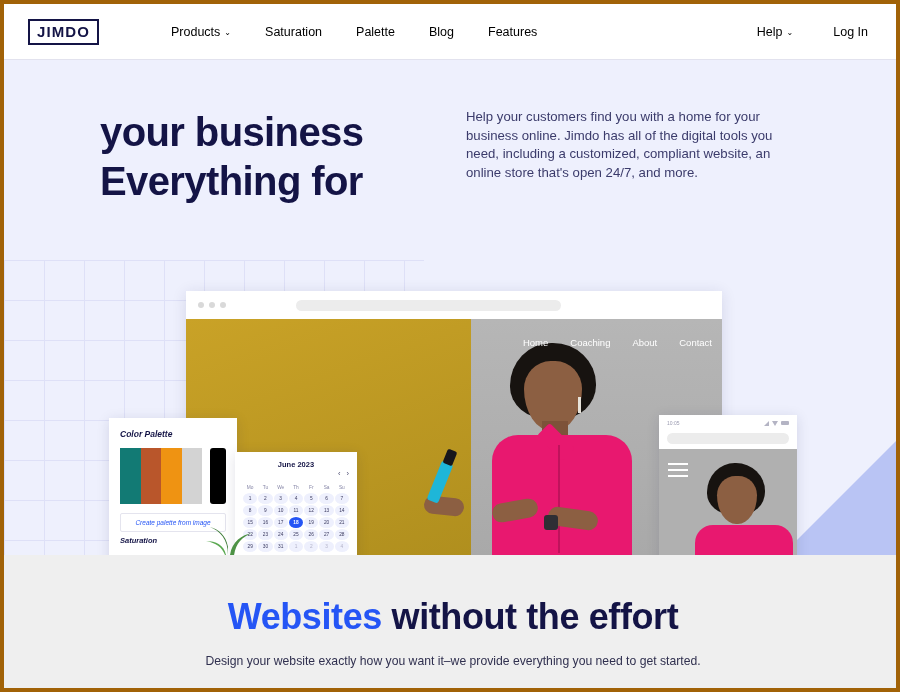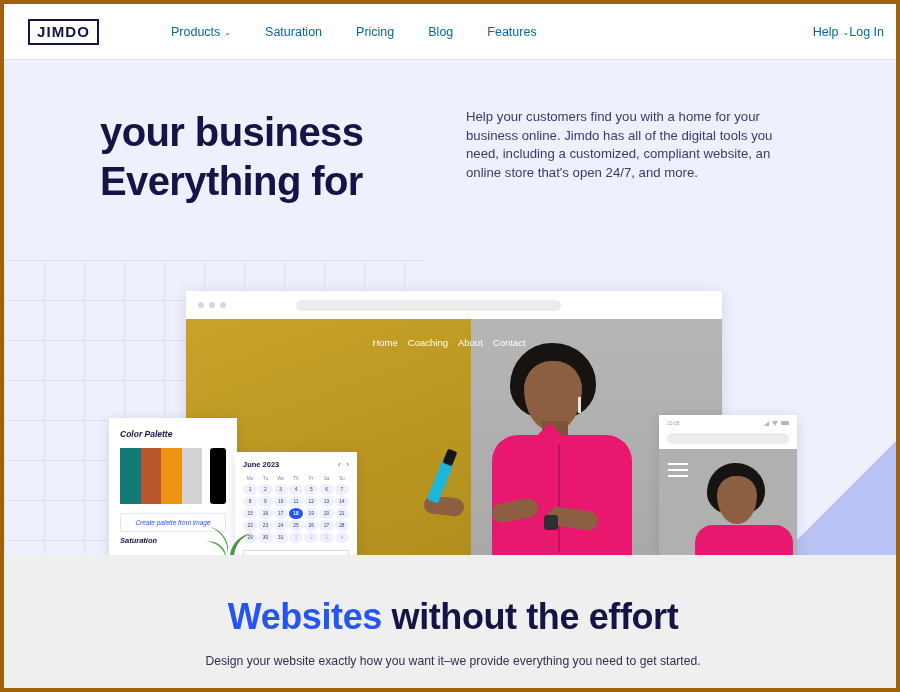--- a/index.html
+++ b/index.html
@@ -30,24 +30,24 @@
     border: 2px solid #141446;
     padding: 3px 7px 4px 7px;
     font-size: 15px;
     font-weight: bold;
     letter-spacing: 1.1px;
     color: #141446;
     line-height: 1;
     cursor: pointer;
   }
   .nav-main { display: flex; align-items: center; margin-left: 72px; gap: 34px; }
-  .nav-right { display: flex; align-items: center; margin-left: auto; margin-right: 18px; }
+  .nav-right { display: flex; align-items: center; margin-left: auto; margin-right: 34px; gap: 40px; }
   .nav-link {
     font-size: 12.5px;
-    color: #0369a1;
+    color: #000000;
     cursor: pointer;
     display: flex; align-items: center; gap: 4px;
     white-space: nowrap;
   }
   .caret { font-size: 8px; line-height: 1; position: relative; top: 1px; }
   .header-rule {
     position: absolute; top: 55px; left: 0;
     width: 898px; height: 1px; background: #e2e2ee;
   }
 
@@ -128,21 +128,21 @@
   .wall-gold {
     position: absolute; left: 0; top: 0; width: 285px; height: 236px;
     background: linear-gradient(160deg, #c9a227 0%, #b08f1e 100%);
   }
   .wall-gray {
     position: absolute; left: 285px; top: 0; width: 251px; height: 236px;
     background: linear-gradient(180deg, #b6b6b6 0%, #a9a9a9 100%);
   }
   .site-nav {
     position: absolute; top: 18px; left: 0; width: 526px;
-    display: flex; justify-content: center; gap: 10px;
+    display: flex; justify-content: flex-end; gap: 22px;
     z-index: 6;
   }
   .site-nav span { font-size: 9.5px; color: #ffffff; cursor: pointer; }
   .plant {
     position: absolute; left: 12px; bottom: 0; width: 60px; height: 46px;
     z-index: 4;
   }
   
   .woman {
     position: absolute; left: 300px; bottom: 0; width: 190px; height: 214px; z-index: 5;
@@ -225,21 +225,21 @@
 
   
   .cal-card {
     position: absolute; left: 231px; top: 392px;
     width: 122px; height: 160px;
     background: #ffffff;
     box-shadow: 0 2px 12px rgba(30,30,80,0.13);
     padding: 8px 8px 0 8px;
     overflow: hidden;
   }
-  .cal-head { display: flex; align-items: center; }
+  .cal-head { display: flex; align-items: center; flex-direction: column; }
   .cal-month { font-size: 7.5px; font-weight: bold; color: #141446; }
   .cal-arrows { margin-left: auto; display: flex; gap: 6px; font-size: 7.5px; color: #4a4a70; cursor: pointer; }
   .cal-grid { display: grid; grid-template-columns: repeat(7, 1fr); gap: 1px; margin-top: 7px; }
   .cal-dow {
     font-size: 4.8px; color: #8787a8; text-align: center; padding-bottom: 2px;
   }
   .cal-day {
     font-size: 4.8px; color: #3a3a60;
     height: 11px; display: flex; align-items: center; justify-content: center;
     background: #eef0fd; border-radius: 50%; cursor: pointer;
@@ -304,21 +304,21 @@
 
   <div class="header">
     <div class="logo">JIMDO</div>
 
     <div class="nav-main">
       <div class="nav-link">
         <span>Products</span>
         <span class="caret">⌄</span>
       </div>
       <div class="nav-link">Saturation</div>
-      <div class="nav-link">Pricing</div>
+      <div class="nav-link">Palette</div>
       <div class="nav-link">Blog</div>
       <div class="nav-link">Features</div>
     </div>
 
     <div class="nav-right">
       <div class="nav-link">
         <span>Help</span>
         <span class="caret">⌄</span>
       </div>
       <div class="nav-link">Log In</div>

